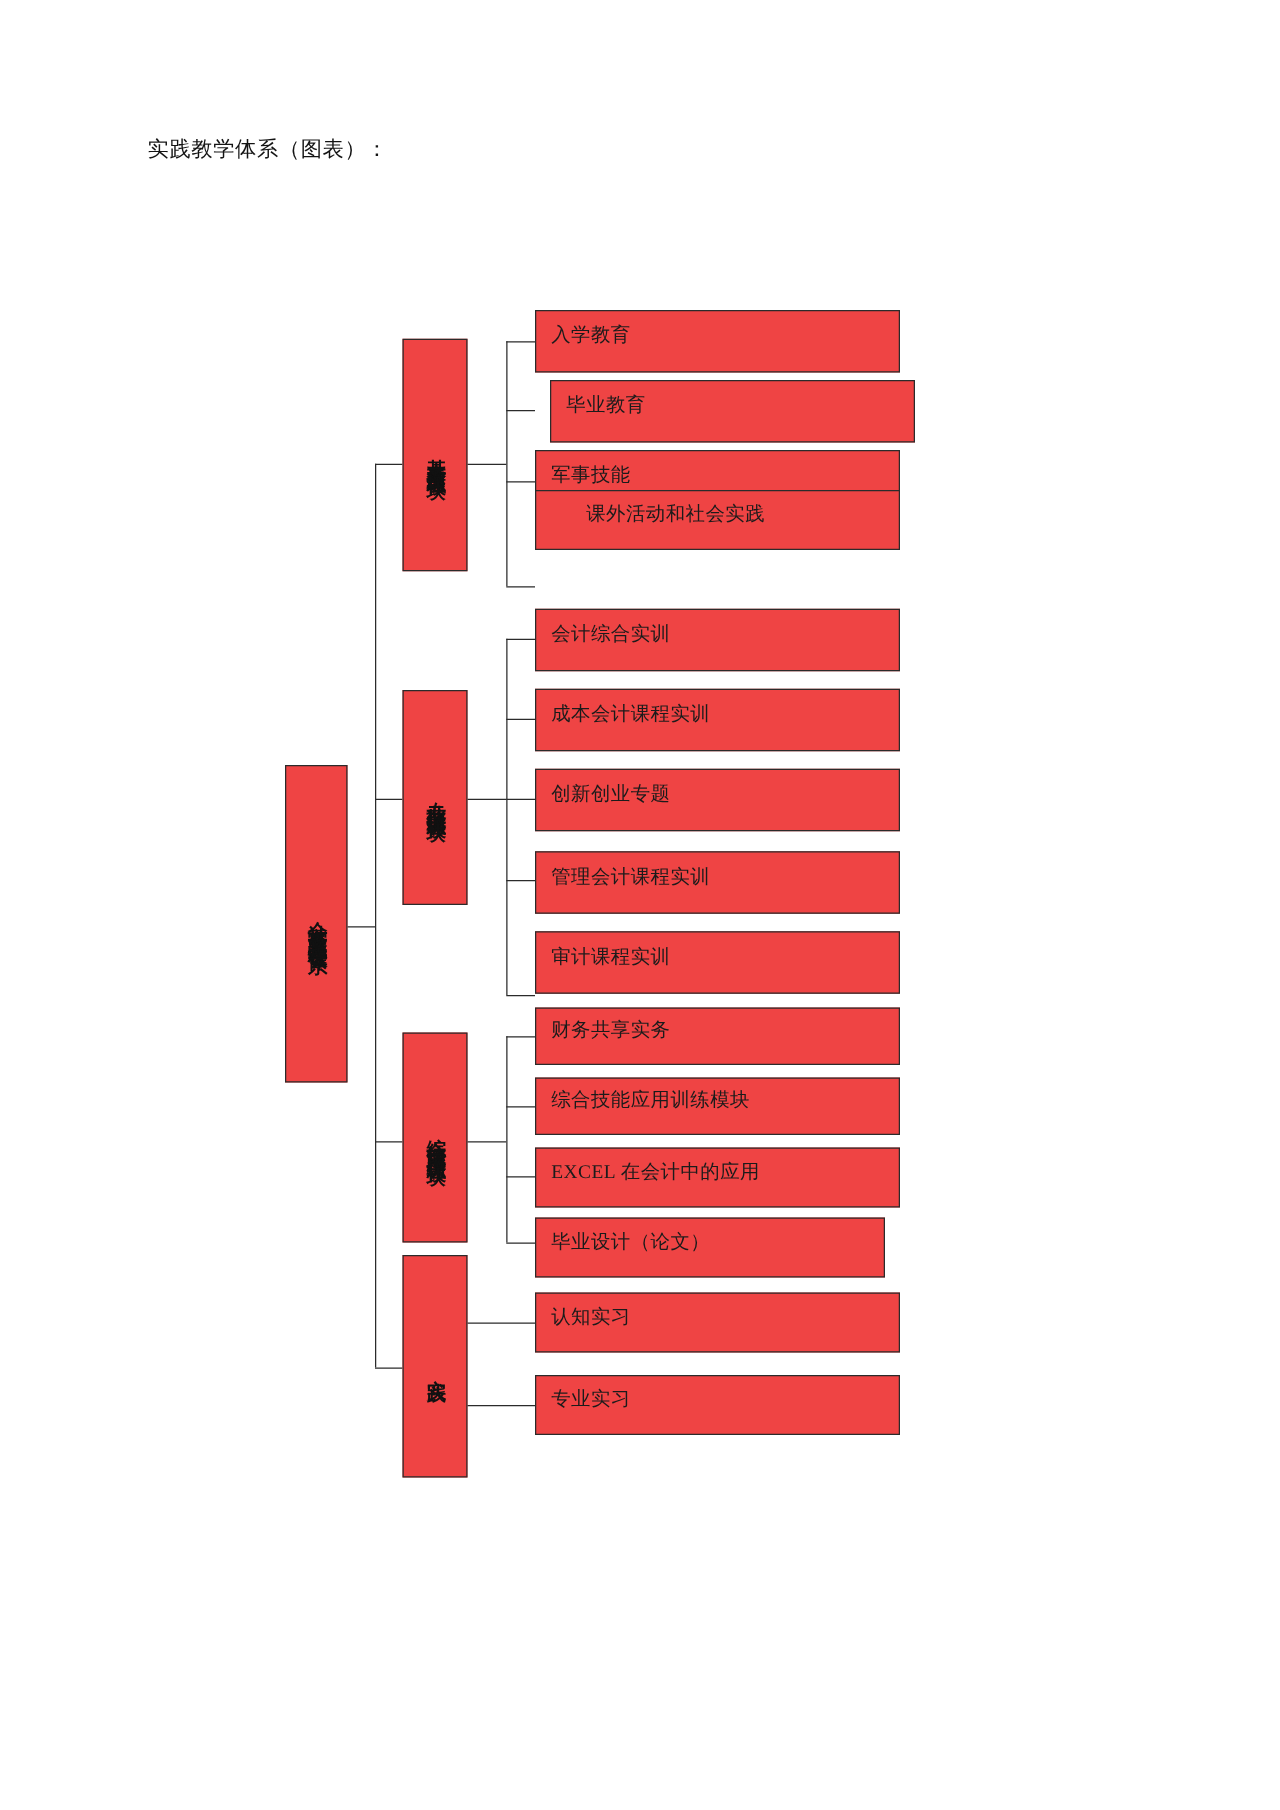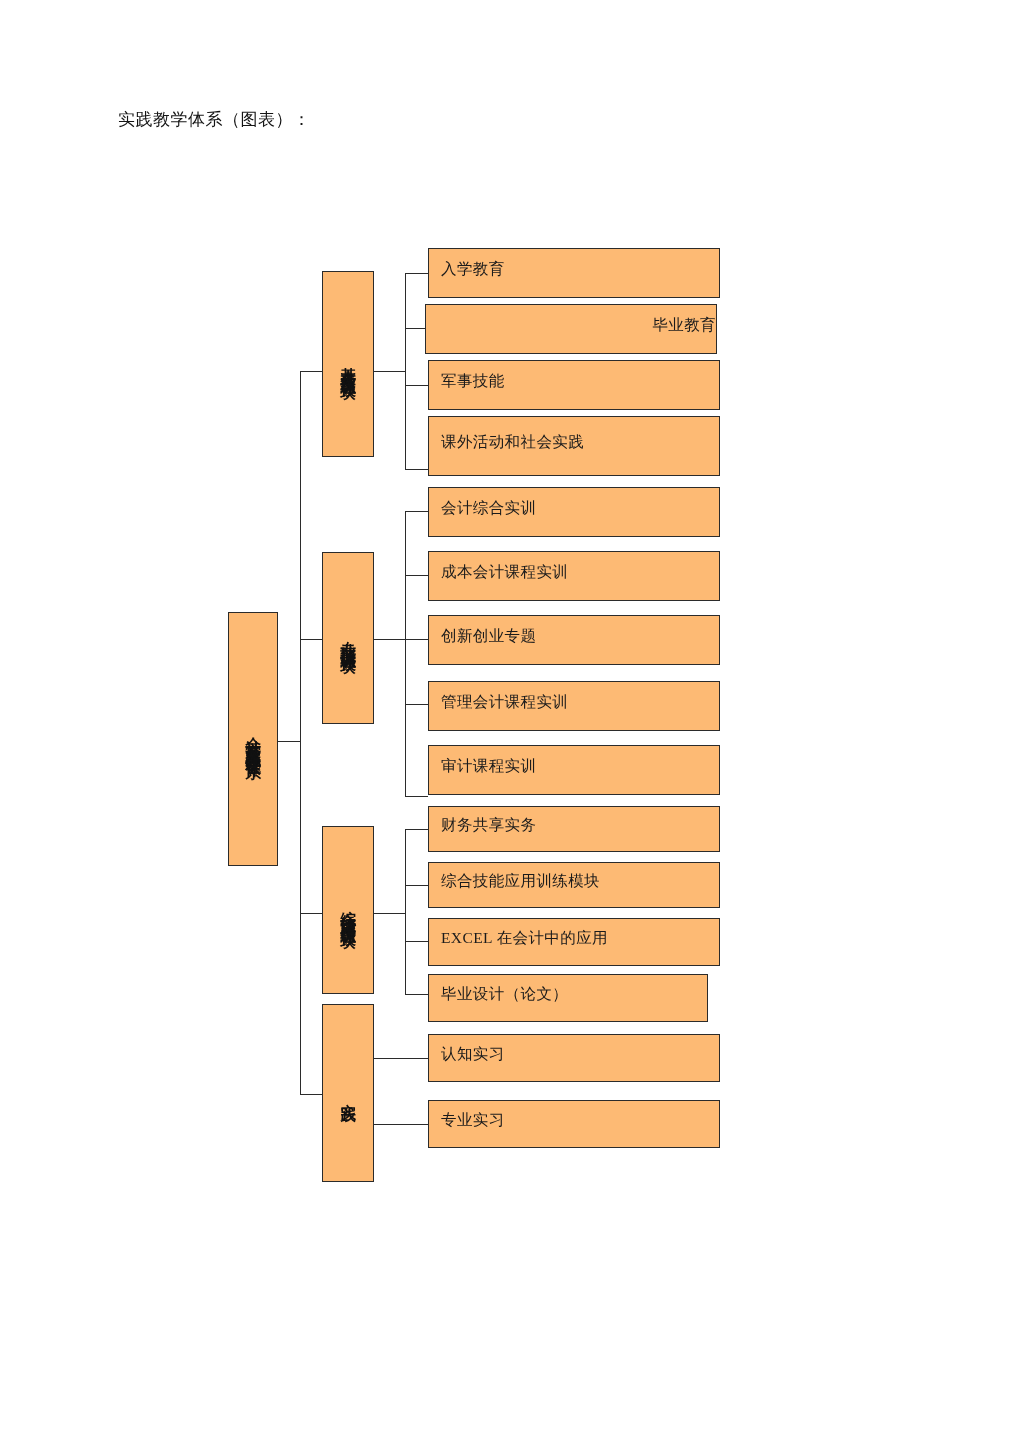--- a/index.html
+++ b/index.html
@@ -40,21 +40,21 @@
     top: 0;
     width: 1024px;
     height: 1448px;
   }
 
   
   .node {
     position: absolute;
     box-sizing: border-box;
     border: 1.6px solid #2b2b2b;
-    background: #fdba74;
+    background: #ef4444;
   }
 
   .leaf-node {
     display: flex;
     align-items: center;
   }
   .leaf-label {
     padding-left: 12px;
     font-size: 15.5px;
     line-height: 1.2;
@@ -132,27 +132,27 @@
     <div class="line-v" style="left:405px; top:273px; height:196px;"></div>
 
     <div class="line-h" style="left:405px; top:273px; width:23px;"></div>
     <div class="line-h" style="left:405px; top:328px; width:23px;"></div>
     <div class="line-h" style="left:405px; top:385px; width:23px;"></div>
     <div class="line-h" style="left:405px; top:469px; width:23px;"></div>
 
     <div class="node leaf-node" style="left:428px; top:248px; width:292px; height:50px;">
       <span class="leaf-label">入学教育</span>
     </div>
-    <div class="node leaf-node" style="left:425px; top:304px; width:292px; height:50px;justify-content:flex-end;">
+    <div class="node leaf-node" style="left:440px; top:304px; width:292px; height:50px;">
       <span class="leaf-label">毕业教育</span>
     </div>
     <div class="node leaf-node" style="left:428px; top:360px; width:292px; height:50px;">
       <span class="leaf-label">军事技能</span>
     </div>
-    <div class="node leaf-node" style="left:428px; top:416px; width:292px; height:60px;">
+    <div class="node leaf-node" style="left:428px; top:392px; width:292px; height:48px;padding-left:28px;">
       <span class="leaf-label">课外活动和社会实践</span>
     </div>
 
     <div class="node vert-node" style="left:322px; top:552px; width:52px; height:172px;">
       <span class="vert-label">专业技能训练模块</span>
     </div>
     <div class="line-h" style="left:374px; top:639px; width:31px;"></div>
     <div class="line-v" style="left:405px; top:511px; height:285px;"></div>
 
     <div class="line-h" style="left:405px; top:511px; width:23px;"></div>

